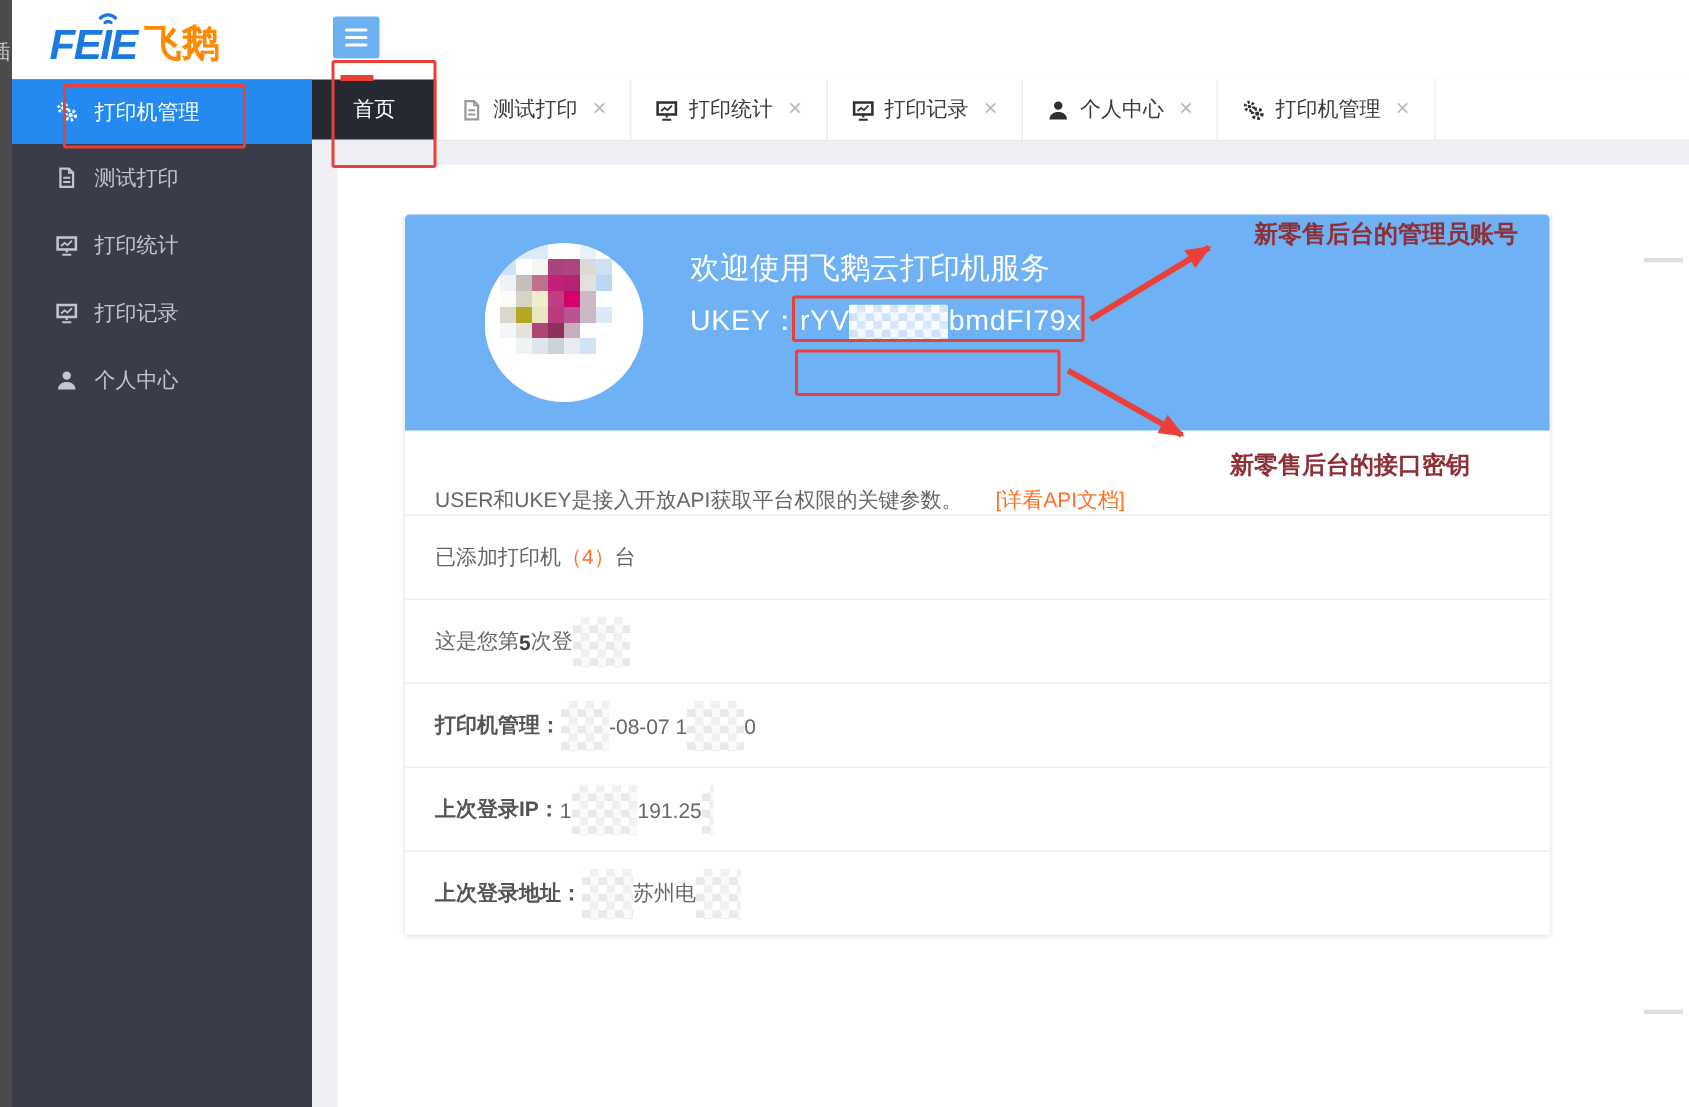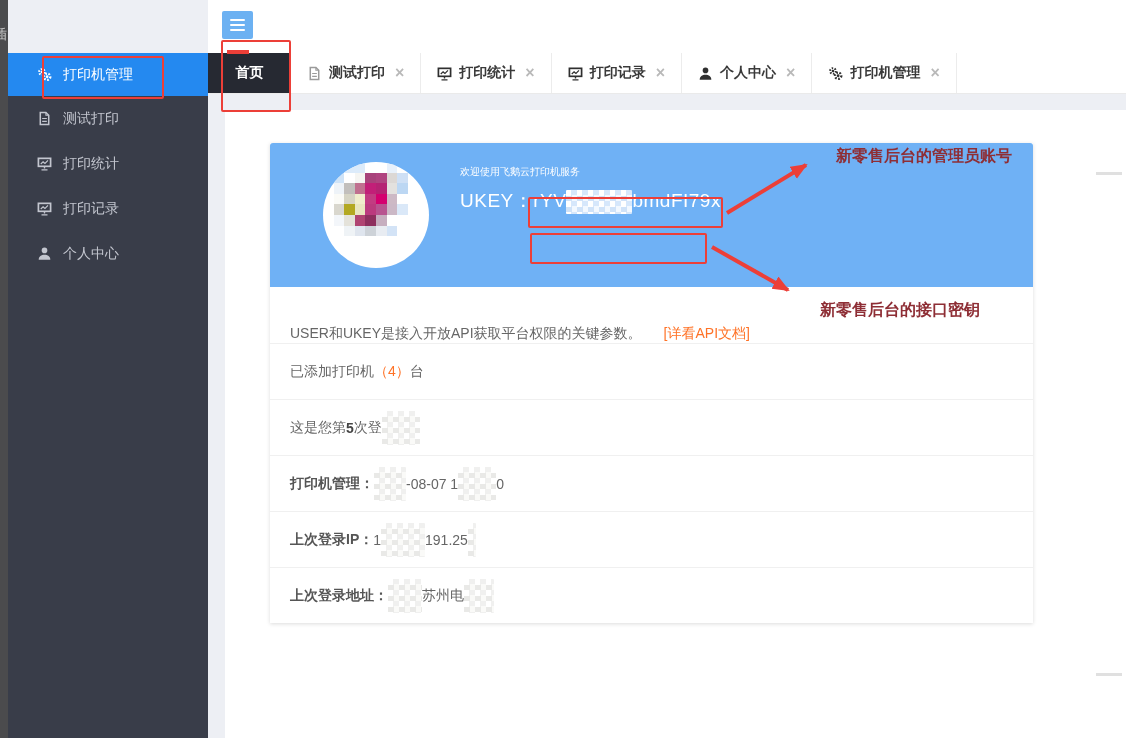--- a/index.html
+++ b/index.html
@@ -22,37 +22,37 @@
   .menu-btn i { display:block; width:15px; height:2px; background:#fff; margin:3px auto; border-radius:1px; }
 
   
   .sidebar { position:absolute; left:8px; top:53px; width:200px; height:685px; background:#393d49; z-index:2; }
   .side-item { display:flex; align-items:center; height:45px; padding-left:28px; color:#c3c6cf; font-size:14px; cursor:pointer; }
   .side-item .icn { width:16px; height:16px; margin-right:11px; display:inline-flex; align-items:center; justify-content:center; }
   .side-item svg { width:15px; height:15px; }
   .side-item.active { background:#2489f0; color:#fff; height:43px; }
 
   
-  .tabbar { position:absolute; left:208px; top:53px; width:918px; height:41px; background:#fff; display:flex; align-items:stretch; border-bottom:1px solid #eaeaea; z-index:2;font-weight:bold; }
+  .tabbar { position:absolute; left:208px; top:53px; width:918px; height:41px; background:#fff; display:flex; align-items:stretch; border-bottom:1px solid #eaeaea; z-index:2; }
   .tab { display:flex; align-items:center; gap:7px; padding:0 16px; font-size:14px; color:#3a3a3a; border-right:1px solid #ececec; cursor:pointer; background:#fff; }
   .tab.active { background:#262932; color:#fff; border-right:none; width:83px; justify-content:center; }
   .tab .icn { width:15px; height:15px; display:inline-flex; }
   .tab svg { width:15px; height:15px; }
   .tab .close { color:#b9b9b9; font-size:16px; margin-left:3px; line-height:1; cursor:pointer; }
   .tab .icn.doc { color:#9a9a9a; } .tab .icn.dark { color:#2f2f2f; }
 
   
   .main-panel { position:absolute; left:225px; top:110px; width:901px; height:628px; background:#fff; z-index:1; }
 
   
   .card { position:absolute; left:270px; top:143px; width:763px; background:#fff; box-shadow:0 1px 4px rgba(0,0,0,.14); z-index:2; }
   .banner { position:relative; height:144px; background:#6fb1f5; border-radius:3px 3px 0 0; }
   .avatar { position:absolute; left:53px; top:19px; width:106px; height:106px; }
   .banner-text { position:absolute; left:190px; top:22px; color:#fff; }
-  .welcome { font-size:10px; }
+  .welcome { font-size:20px; }
   .cred-line { margin-top:9px; font-size:19px; letter-spacing:.5px; white-space:nowrap; }
   .cred-label { display:inline-block; min-width:72px; }
   .mosaic { display:inline-block; vertical-align:middle; border-radius:1px;
     background:conic-gradient(#f0f0ef 25%, #fafaf8 0 50%, #e9e9e7 0 75%, #ffffff 0); background-size:11px 11px; }
   .mosaic.blue { background:conic-gradient(#d6e7fb 25%, #f2f8ff 0 50%, #cfe2f8 0 75%, #ffffff 0); background-size:11px 11px; }
   .row { display:flex; align-items:center; height:56px; padding-left:20px; border-top:1px solid #f0f0f0; font-size:14px; color:#666; background:#fff; white-space:nowrap; }
   .row:first-of-type { border-top:none;align-items:flex-end; }
   .seg-label { font-weight:bold; color:#555; }
   .seg-bold { font-weight:bold; color:#444; }
   .seg-orange { color:#ff7226; }
@@ -67,20 +67,28 @@
 </style>
 </head>
 <body>
 
 <div id="app">
 
   <div class="edge-strip">
     <span class="artifact">插</span>
   </div>
 
+  <div class="logo-bar">
+    <div class="logo">
+      <span class="logo-latin">FEIE</span><span class="signal"><svg width="18" height="14" viewBox="0 0 18 14">
+            <path d="M4 9 A7 7 0 0 1 14 9" fill="none" stroke="#1b79e0" stroke-width="2.2" stroke-linecap="round"></path>
+            <path d="M7 12 A3.5 3.5 0 0 1 11 12" fill="none" stroke="#1b79e0" stroke-width="2.2" stroke-linecap="round"></path>
+          </svg></span><span class="logo-cjk">飞鹅</span>
+    </div>
+  </div>
 
   <div class="header">
     <button class="menu-btn">
       <span><i></i><i></i><i></i></span>
     </button>
   </div>
 
   <div class="sidebar">
     <div id="sidebar-items">
         <div class="side-item active">

